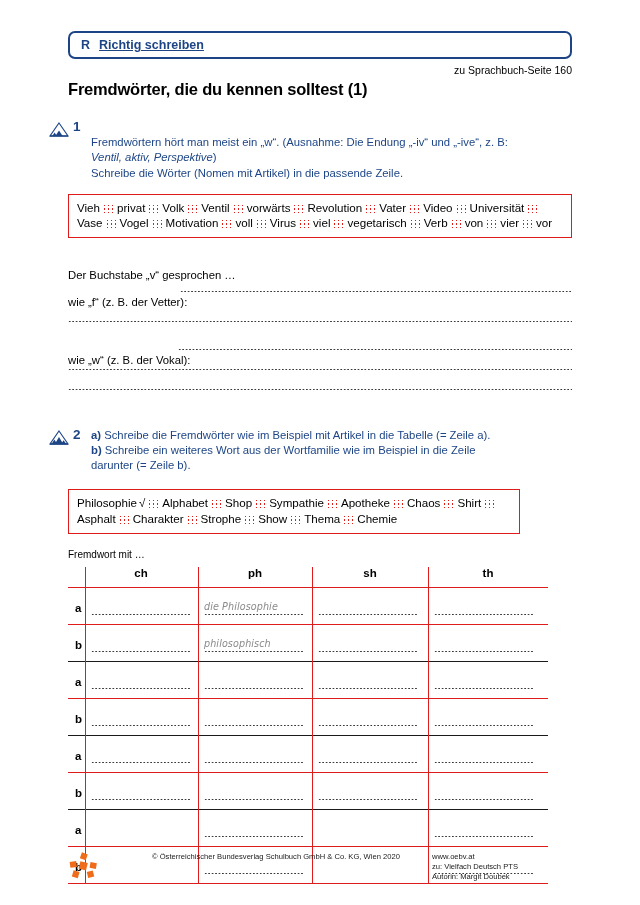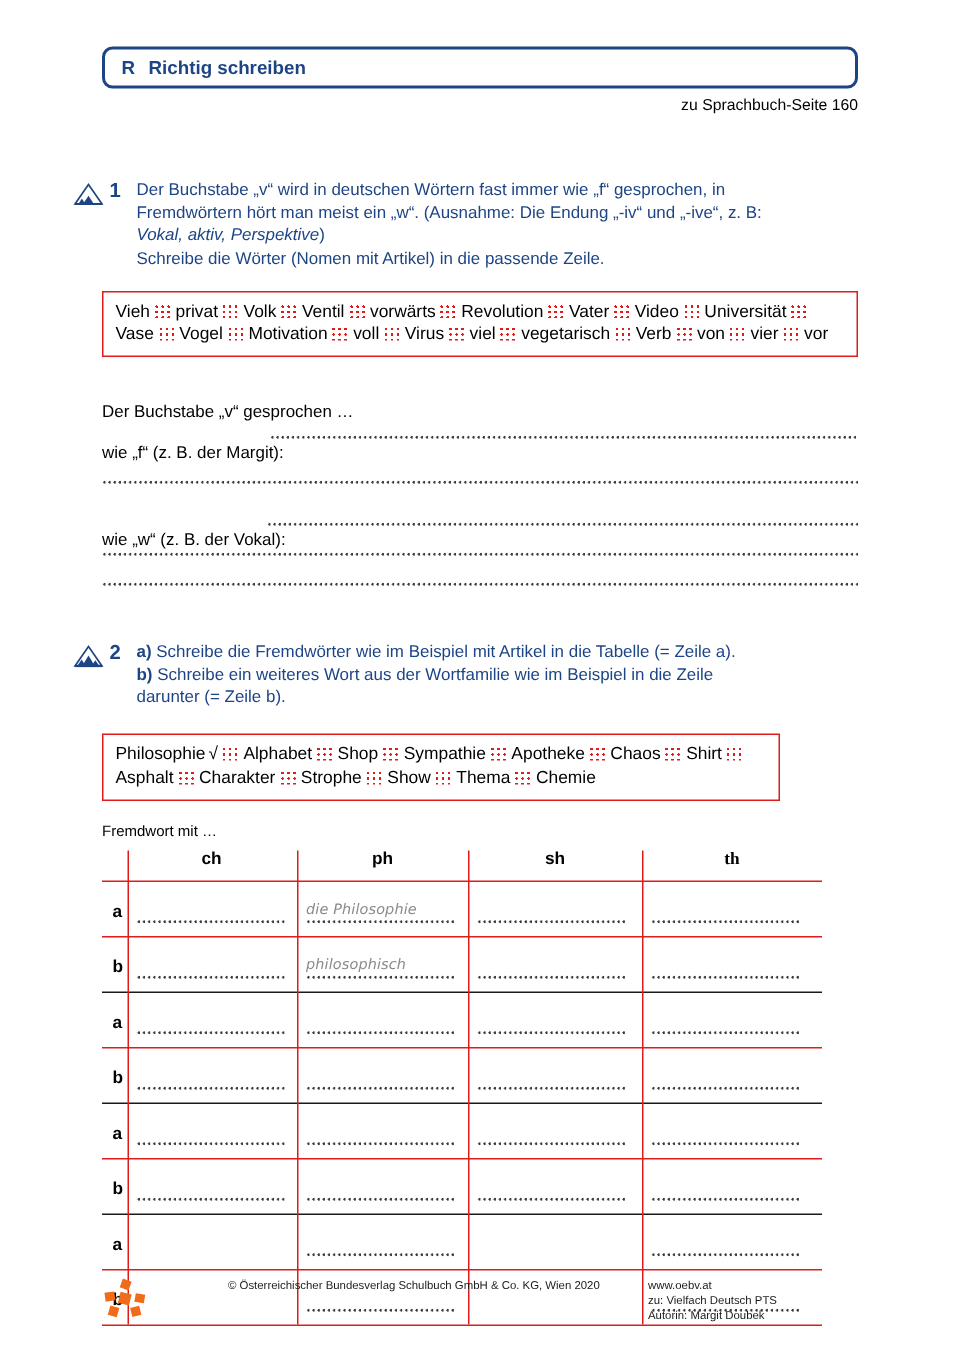--- a/index.html
+++ b/index.html
@@ -23,20 +23,21 @@
     border-radius: 7px;
     display: flex; align-items: center;
   }
   .subject-letter {
     color: #1d4586; font-weight: bold; font-size: 12.5px;
     margin-left: 11px;
   }
   .subject-title {
     color: #1d4586; font-weight: bold; font-size: 12.5px;
     margin-left: 9px;
+    text-decoration: underline;
   }
   .source-ref {
     position: absolute; right: 68px; top: 64px;
     font-size: 10.5px; font-weight: normal; color: #000;
   }
   .page-title {
     position: absolute; left: 68px; top: 80px;
     font-size: 16.5px; font-weight: bold; letter-spacing: -0.2px;
   }
 
@@ -146,42 +147,43 @@
 <body>
 
 <div class="page">
 
   <div class="subject-bar">
     <span class="subject-letter">R</span>
     <span class="subject-title">Richtig schreiben</span>
   </div>
 
   <div class="source-ref">zu Sprachbuch-Seite 160</div>
+  <div class="page-title">Fremdwörter, die du kennen solltest (1)</div>
 
   <div class="ex" style="left:48px; top:120px; width:540px;">
     <svg class="ex-icon" viewBox="0 0 22 15">
       <path d="M11 1 L20 14 L2 14 Z" fill="none" stroke="#1d4586" stroke-width="1.1"></path>
       <path d="M11 8.5 L14.6 14 L7.4 14 Z" fill="#1d4586"></path>
       <path d="M2 14 L20 14" stroke="#1d4586" stroke-width="1.4"></path>
       <path d="M4.3 14 L6.6 10.4 L8.9 14 Z" fill="#1d4586"></path>
     </svg>
     <span class="ex-num">1</span>
     <div class="ex-body">
-      <span>Der Buchstabe „v“ wird in deutschen Wörtern fast immer wie „f“ gesprochen, in</span><br>
+      <br>
       <span>Fremdwörtern hört man meist ein „w“. (Ausnahme: Die Endung „-iv“ und „-ive“, z. B:</span><br>
-      <i>Vokal, aktiv, Perspektive</i><span>)</span><br>
+      <i>Ventil, aktiv, Perspektive</i><span>)</span><br>
       <span>Schreibe die Wörter (Nomen mit Artikel) in die passende Zeile.</span>
     </div>
   </div>
 
   <div class="wordbox" id="wb1" style="left:68px; top:194px; width:504px;"><span class="w">Vieh</span><span class="sep"></span><span class="w">privat</span><span class="sep"></span><span class="w">Volk</span><span class="sep"></span><span class="w">Ventil</span><span class="sep"></span><span class="w">vorwärts</span><span class="sep"></span><span class="w">Revolution</span><span class="sep"></span><span class="w">Vater</span><span class="sep"></span><span class="w">Video</span><span class="sep"></span><span class="w">Universität</span><span class="sep"></span><span class="w">Vase</span><span class="sep"></span><span class="w">Vogel</span><span class="sep"></span><span class="w">Motivation</span><span class="sep"></span><span class="w">voll</span><span class="sep"></span><span class="w">Virus</span><span class="sep"></span><span class="w">viel</span><span class="sep"></span><span class="w">vegetarisch</span><span class="sep"></span><span class="w">Verb</span><span class="sep"></span><span class="w">von</span><span class="sep"></span><span class="w">vier</span><span class="sep"></span><span class="w">vor</span></div>
 
   <div class="ans-label" style="left:68px; top:253px;">Der Buchstabe „v“ gesprochen …</div>
 
-  <div class="ans-label" style="left:68px; top:280px;">wie „f“ (z. B. der Margit):</div>
+  <div class="ans-label" style="left:68px; top:280px;">wie „f“ (z. B. der Vetter):</div>
   <div class="dotline" style="left:180px; top:290px; width:392px;"></div>
   <div class="dotline" style="left:68px; top:320px; width:504px;"></div>
 
   <div class="ans-label" style="left:68px; top:338px;text-align:right;">wie „w“ (z. B. der Vokal):</div>
   <div class="dotline" style="left:178px; top:348px; width:394px;"></div>
   <div class="dotline" style="left:68px; top:368px; width:504px;"></div>
   <div class="dotline" style="left:68px; top:388px; width:504px;"></div>
 
   <div class="ex" style="left:48px; top:428px; width:540px;">
     <svg class="ex-icon" viewBox="0 0 22 15">
@@ -200,21 +202,21 @@
   </div>
 
   <div class="wordbox" id="wb2" style="left:68px; top:489px; width:452px;"><span class="w">Philosophie</span><span class="check">√</span><span class="sep"></span><span class="w">Alphabet</span><span class="sep"></span><span class="w">Shop</span><span class="sep"></span><span class="w">Sympathie</span><span class="sep"></span><span class="w">Apotheke</span><span class="sep"></span><span class="w">Chaos</span><span class="sep"></span><span class="w">Shirt</span><span class="sep"></span><span class="w">Asphalt</span><span class="sep"></span><span class="w">Charakter</span><span class="sep"></span><span class="w">Strophe</span><span class="sep"></span><span class="w">Show</span><span class="sep"></span><span class="w">Thema</span><span class="sep"></span><span class="w">Chemie</span></div>
 
   <div class="tbl-caption">Fremdwort mit …</div>
   <div class="tbl" id="tbl">
       <div class="tbl-hrow">
         <div class="tbl-hcell" style="left: 33px; width: 80px;">ch</div>
         <div class="tbl-hcell" style="left: 147px; width: 80px;">ph</div>
         <div class="tbl-hcell" style="left: 262px; width: 80px;">sh</div>
-        <div class="tbl-hcell" style="left: 380px; width: 80px; font-family: Liberation Serif, serif;">th</div>
+        <div class="tbl-hcell" style="left: 380px; width: 80px;">th</div>
       </div>
       <div class="hline red" style="top: 20px;"></div>
       <div class="rowlabel" style="top: 35px;">a</div>
       <div class="dotline" style="position: absolute; left: 23px; top: 46px; width: 100px;"></div>
       <div class="dotline" style="position: absolute; left: 136px; top: 46px; width: 100px;"></div>
       <div class="dotline" style="position: absolute; left: 250px; top: 46px; width: 100px;"></div>
       <div class="dotline" style="position: absolute; left: 366px; top: 46px; width: 100px;"></div>
       <div class="hline red" style="top: 57px;"></div>
       <div class="rowlabel" style="top: 72px;">b</div>
       <div class="dotline" style="position: absolute; left: 23px; top: 83px; width: 100px;"></div>

